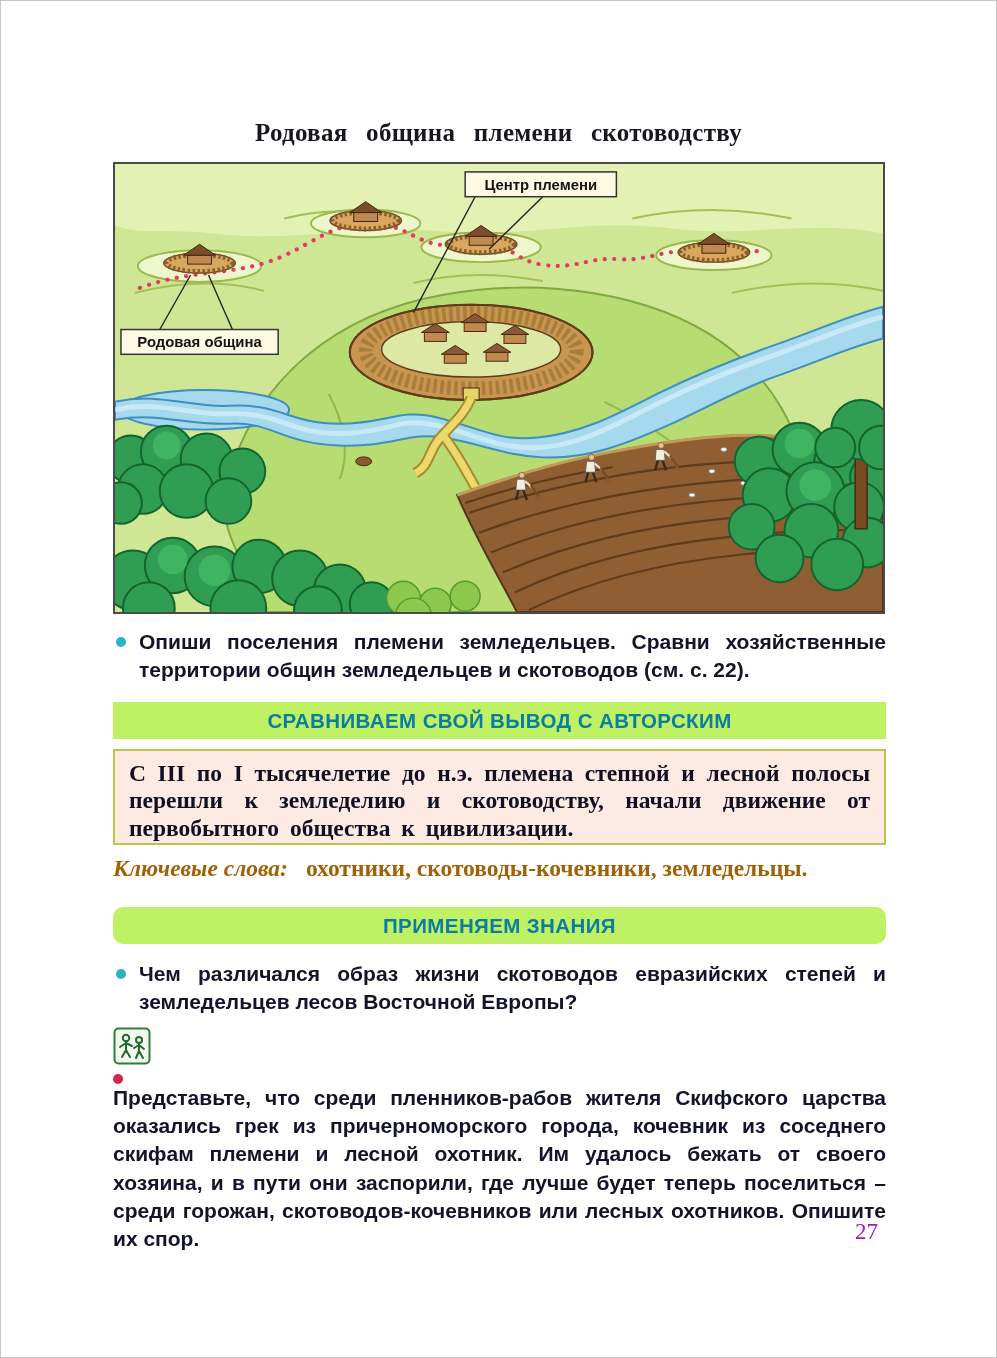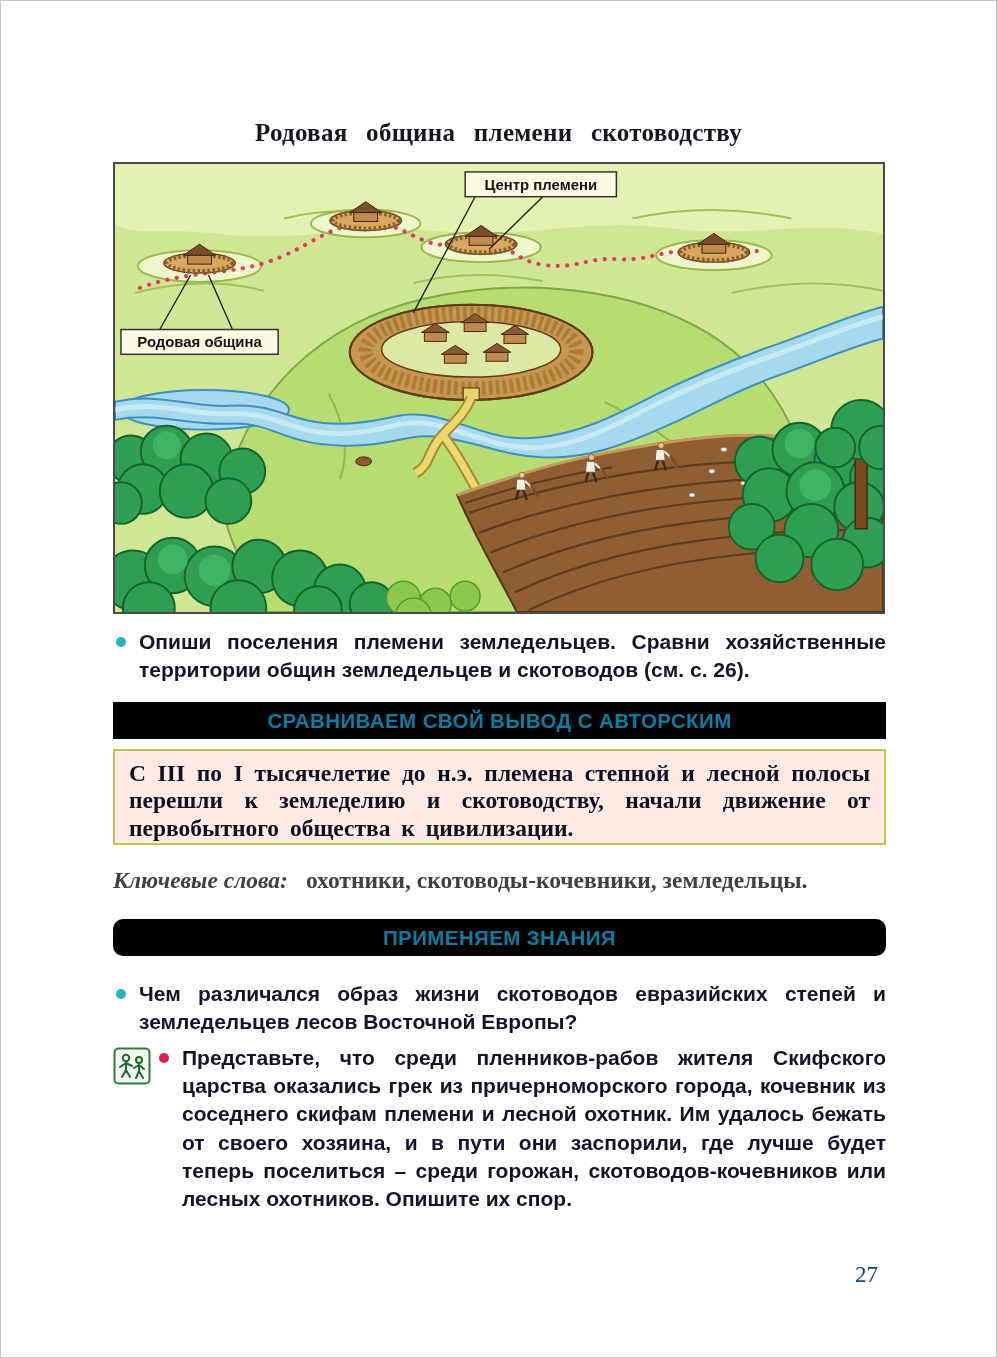--- a/index.html
+++ b/index.html
@@ -16,40 +16,40 @@
   .callout-text{font-family:"Liberation Sans",sans-serif;font-weight:700;font-size:15px;fill:#141414;}
 
   .block{width:773px;margin-left:112px;}
   .task{display:flex;align-items:flex-start;}
   .task p{margin:0;font-size:21px;font-weight:700;line-height:1.35;color:#13132b;text-align:justify;flex:1;}
   .bullet{flex:none;width:10px;height:10px;border-radius:50%;margin:9px 13px 0 3px;}
   .teal{background:#2ab2c8;}
   .red{background:#d2244c;}
 
   .task1{margin-top:14px;}
-  .task2{margin-top:24px;}
-  .task3{margin-top:7px;}
+  .task2{margin-top:16px;}
+  .task3{margin-top:7px;flex-direction:column;}
   .task3 .task-icon{flex:none;width:38px;height:38px;margin:3px 8px 0 0;}
   .task3 .bullet{margin-left:0;}
 
-  .banner{box-sizing:border-box;text-align:center;padding:7px 0 6px;background:#000000;
+  .banner{box-sizing:border-box;text-align:center;padding:7px 0 6px;background:#bef264;
           font:700 20.5px "Liberation Sans",sans-serif;color:#0c7ca2;letter-spacing:.4px;}
   .banner-compare{margin-top:17px;}
   .banner-apply{margin-top:9px;border-radius:10px;}
 
   .conclusion-box{box-sizing:border-box;margin-top:10px;border:2px solid #bcc64f;background:#fdeae2;
                   padding:9px 14px 0;}
   .conclusion-box p{margin:0;font:700 23.5px "Liberation Serif",serif;color:#101022;
                     line-height:1.18;text-align:justify;word-spacing:5px;}
 
-  .keywords{margin-top:20px;font:700 23.5px "Liberation Serif",serif;color:#404040;
+  .keywords{margin-top:8px;font:700 23.5px "Liberation Serif",serif;color:#a16207;
             line-height:1.3;text-align:justify;}
   .kw-label{font-style:italic;margin-right:18px;}
 
-  .page-number{position:absolute;top:1218px;right:118px;font:400 23px "Liberation Serif",serif;color:#0c4a6e;margin-top:43px;}
+  .page-number{position:absolute;top:1218px;right:118px;font:400 23px "Liberation Serif",serif;color:#a21caf;}
 </style>
 </head>
 <body>
 
 <div class="page">
 
   <h1 class="title">Родовая община племени скотоводству</h1>
 
   <figure class="illustration" style="margin-top:15px;">
     <svg viewBox="0 0 772 452" preserveAspectRatio="none">
@@ -255,21 +255,21 @@
         <line x1="45" y1="167" x2="76" y2="112" stroke="#222" stroke-width="1.4"></line>
         <line x1="118" y1="167" x2="94" y2="112" stroke="#222" stroke-width="1.4"></line>
         <rect x="6" y="167" width="158" height="25" fill="#fdf9e3" stroke="#333" stroke-width="1.5"></rect>
         <text x="85" y="185" text-anchor="middle" class="callout-text">Родовая община</text>
       </g>
     </svg>
   </figure>
 
   <div class="block task task1">
     <span class="bullet teal"></span>
-    <p>Опиши поселения племени земледельцев. Сравни хозяйственные территории общин земледельцев и скотоводов (см. с. 26).</p>
+    <p>Опиши поселения племени земледельцев. Сравни хозяйственные территории общин земледельцев и скотоводов (см. с. 22).</p>
   </div>
 
   <div class="block banner banner-compare">
     <span>СРАВНИВАЕМ СВОЙ ВЫВОД С АВТОРСКИМ</span>
   </div>
 
   <div class="block conclusion-box">
     <p>С III по I тысячелетие до н.э. племена степной и лесной полосы перешли к земледелию и скотоводству, начали движение от первобытного общества к цивилизации.</p>
   </div>
 

